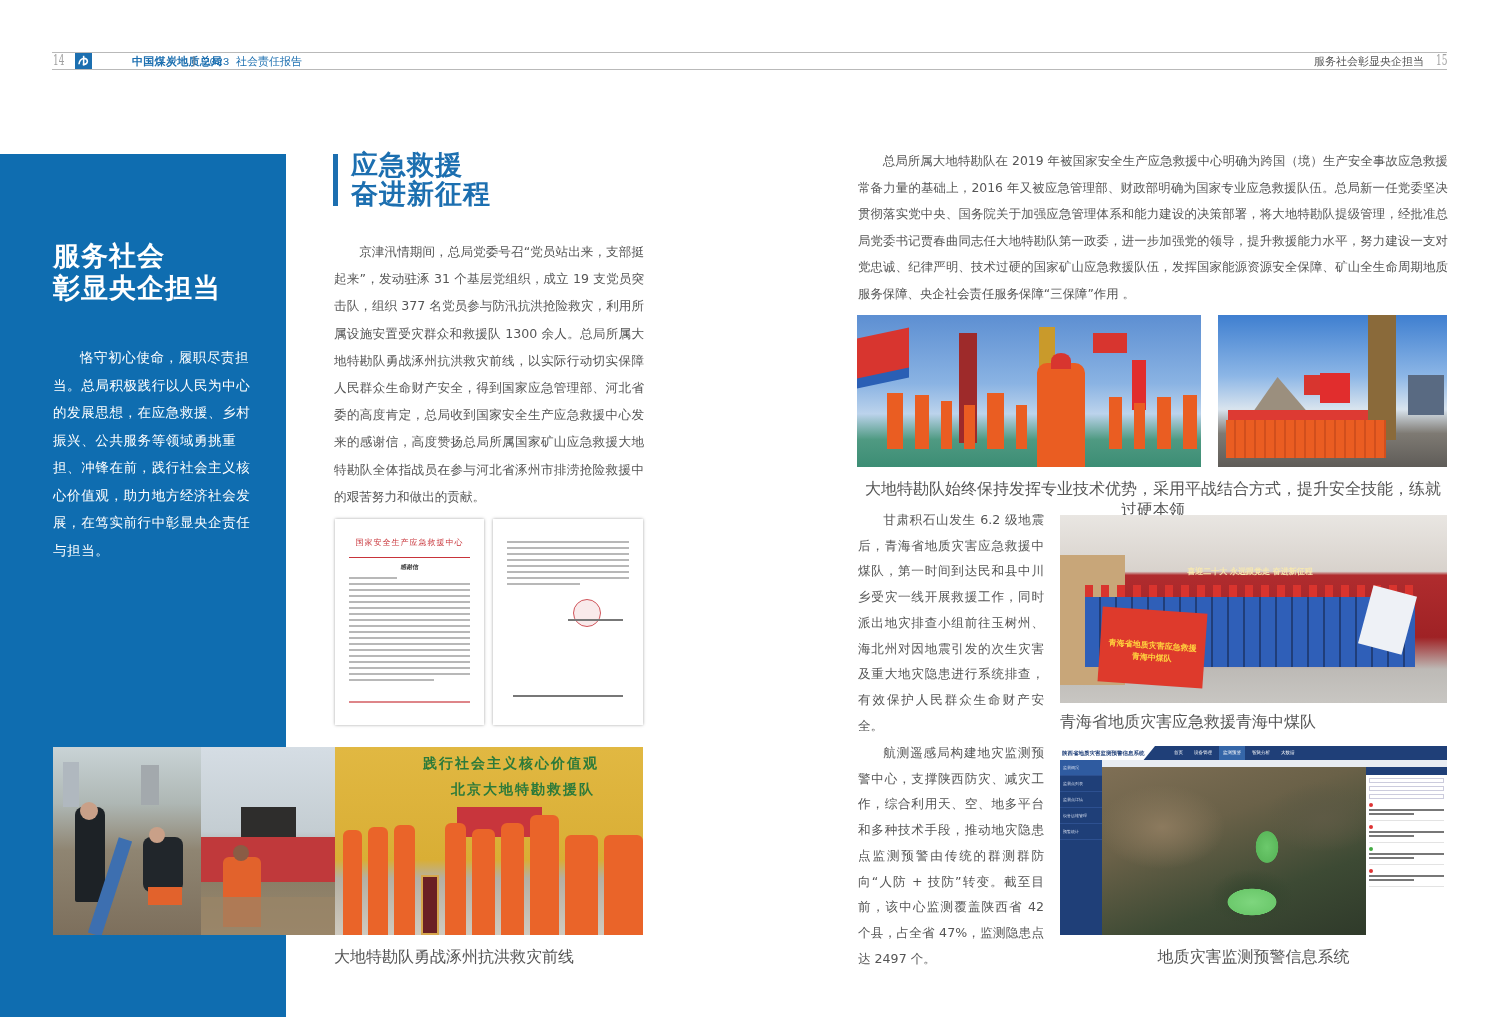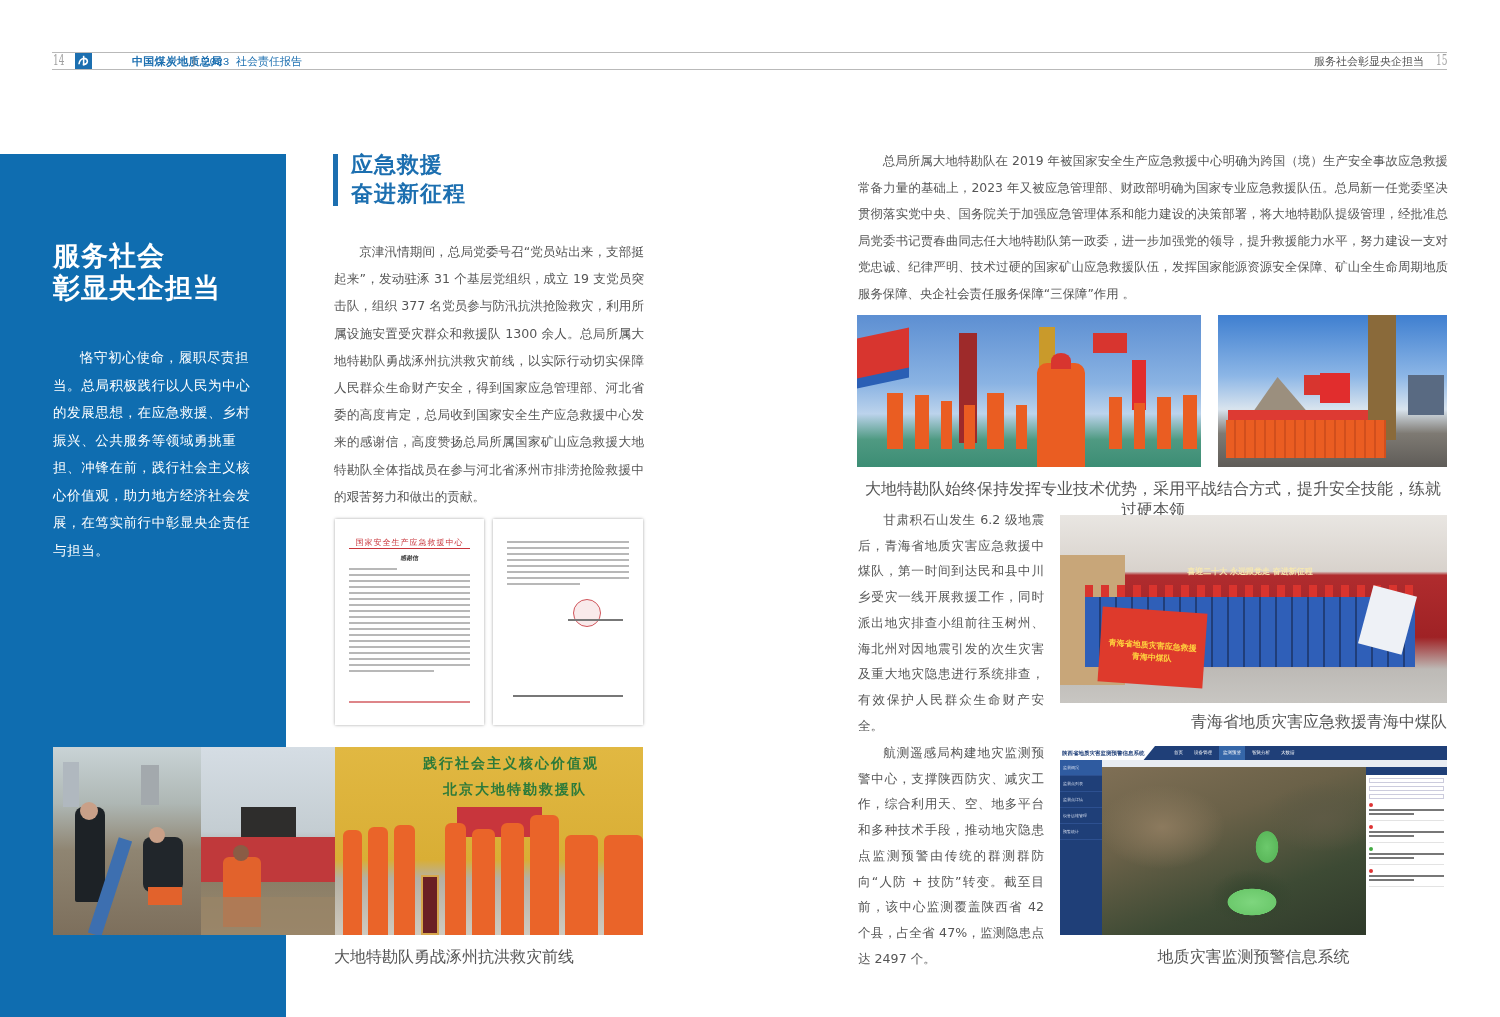--- a/index.html
+++ b/index.html
@@ -19,38 +19,38 @@
   .report-title { position: absolute; left: 203px; top: 54px; font-size: 11px; color: #1c6fb0; font-family: Liberation Mono, monospace; }
   .section-hdr { position: absolute; right: 76px; top: 54px; font-size: 11px; color: #555; }
 
   
   .blue-panel { position: absolute; left: 0; top: 154px; width: 286px; height: 863px; background: #0f6db0; }
   .panel-title { position: absolute; left: 53px; top: 240px; color: #fff; font-size: 27px; font-weight: bold; line-height: 32px; letter-spacing: 1px; }
   .panel-text { position: absolute; left: 53px; top: 344px; width: 198px; color: #fff; font-size: 13.5px; font-weight: normal; line-height: 27.5px; text-indent: 2em; letter-spacing: 0.6px; }
 
   
   .sec-bar { position: absolute; left: 333px; top: 154px; width: 5px; height: 52px; background: #1c6fb0; }
-  .sec-title { position: absolute; left: 351px; top: 150px; color: #1c6fb0; font-size: 22px; font-weight: bold; line-height: 29px; letter-spacing: 1px; }
+  .sec-title { position: absolute; left: 351px; top: 150px; color: #1c6fb0; font-size: 27px; font-weight: bold; line-height: 29px; letter-spacing: 1px; }
 
   .body-text { position: absolute; font-size: 12.6px; line-height: 27.2px; color: #555; text-align: justify; text-indent: 2em; }
   #para1 { left: 334px; top: 238px; width: 310px; }
   #para2 { left: 858px; top: 148px; width: 590px; line-height: 26.5px; font-size: 12.4px; }
   #para3 { left: 858px; top: 507px; width: 186px; line-height: 25.7px; font-size: 12.6px; }
   #para4 { left: 858px; top: 740px; width: 186px; line-height: 25.7px; font-size: 12.6px; }
 
   .caption { position: absolute; font-size: 16px; color: #555; }
   #cap1 { left: 334px; top: 947px; }
   #cap2 { left: 858px; top: 479px; width: 590px; text-align: center; }
-  #cap3 { left: 1060px; top: 712px; width: 387px; text-align: right; }
+  #cap3 { left: 1060px; top: 712px; width: 387px; text-align: left; }
   #cap4 { left: 1060px; top: 947px; width: 387px; text-align: center; }
 
   
   .photo { position: absolute; overflow: hidden; text-decoration: underline; }
   .letter { position: absolute; background: #fff; box-shadow: 0 0 3px rgba(0,0,0,0.35); padding: 18px 14px; }
-  .letter-head { color: #c8343a; font-family: "DejaVu Serif", serif; font-size: 8px; text-align: center; border-bottom: 1px solid #c8343a; padding-bottom: 0; letter-spacing: 1px; }
+  .letter-head { color: #c8343a; font-family: "DejaVu Serif", serif; font-size: 8px; text-align: center; border-bottom: 1px solid #c8343a; padding-bottom: 9px; letter-spacing: 1px; }
   .letter-sub { font-family: "DejaVu Serif", serif; font-size: 6px; text-align: center; margin: 5px 0; color: #333; font-weight: bold; }
   .letter-lines div { height: 2px; background: #9a9a9a; margin: 4px 0; opacity: 0.7; }
   .stamp { position: absolute; width: 28px; height: 28px; border-radius: 50%; border: 1.5px solid #d0545a; background: rgba(208,84,90,0.12); }
   .letter-foot { position: absolute; bottom: 22px; left: 14px; right: 14px; height: 2px; background: #c8343a; opacity: 0.6; }
 
   
   .sys { position: absolute; left: 1060px; top: 746px; width: 387px; height: 189px; background: #2a3a35; overflow: hidden; }
   .sys-top { position: absolute; left: 0; top: 0; width: 100%; height: 14px; background: #1f3f78; }
   .sys-brand { position: absolute; left: 0; top: 0; height: 14px; width: 95px; background: #fff; color: #1f3f78; font-size: 5.5px; line-height: 14px; padding-left: 2px; font-weight: bold; clip-path: polygon(0 0, 100% 0, 88% 100%, 0 100%); }
   .sys-nav { position: absolute; left: 110px; top: 0; display: flex; gap: 3px; }
@@ -113,21 +113,21 @@
 </div>
 <div class="photo" style="left:201px;top:747px;width:134px;height:188px;background:linear-gradient(180deg,#d5dde4 0%,#c4cdd2 45%,#8a7d66 70%,#9a8a6f 100%);">
   <div style="position:absolute;left:0;top:90px;width:134px;height:45px;background:#c0393b;"></div>
   <div style="position:absolute;left:40px;top:60px;width:55px;height:30px;background:#2e2d2c;"></div>
   <div style="position:absolute;left:22px;top:110px;width:38px;height:70px;background:#e2622c;border-radius:6px 6px 0 0;"></div>
   <div style="position:absolute;left:32px;top:98px;width:16px;height:16px;background:#8a5c45;border-radius:50%;"></div>
   <div style="position:absolute;left:0;top:150px;width:134px;height:38px;background:#9a8567;opacity:0.7;"></div>
 </div>
 <div class="photo" style="left:335px;top:747px;width:308px;height:188px;background:linear-gradient(180deg,#e1b842 0%,#d9ae35 60%,#b5b0a3 70%,#cfcac0 100%);">
   <div style="position:absolute;left:88px;top:8px;width:210px;color:#2c7a3a;font-size:14px;font-weight:bold;letter-spacing:2px;">践行社会主义核心价值观</div>
-  <div style="position:absolute;left:108px;top:34px;width:210px;color:#2c7a3a;font-size:14px;font-weight:bold;letter-spacing:2px;">北京大地特勘救援队</div>
+  <div style="position:absolute;left:116px;top:34px;width:210px;color:#2c7a3a;font-size:14px;font-weight:bold;letter-spacing:2px;">北京大地特勘救援队</div>
   <div style="position:absolute;left:122px;top:60px;width:85px;height:30px;background:#c8353c;"></div>
   <div style="position:absolute;left:8px;top:60px;width:300px;height:128px;display:flex;align-items:flex-end;gap:6px;">
     <div style="width:20px;height:105px;background:#ea6429;border-radius:6px 6px 0 0;"></div>
     <div style="width:20px;height:108px;background:#ea6429;border-radius:6px 6px 0 0;"></div>
     <div style="width:22px;height:110px;background:#ea6429;border-radius:6px 6px 0 0;"></div>
     <div style="width:18px;height:60px;background:#6a1f24;border:2px solid #d6a64d;"></div>
     <div style="width:22px;height:112px;background:#ea6429;border-radius:6px 6px 0 0;"></div>
     <div style="width:24px;height:106px;background:#ea6429;border-radius:6px 6px 0 0;"></div>
     <div style="width:24px;height:112px;background:#ea6429;border-radius:6px 6px 0 0;"></div>
     <div style="width:30px;height:120px;background:#ea6429;border-radius:6px 6px 0 0;"></div>
@@ -179,21 +179,21 @@
       <div></div>
       <div></div>
       <div></div>
       <div style="width:60%"></div>
   </div>
   <div class="stamp" style="left:80px;top:80px;"></div>
   <div style="position:absolute;left:75px;top:100px;width:55px;height:2px;background:#777;"></div>
   <div style="position:absolute;left:20px;top:176px;width:110px;height:2px;background:#777;"></div>
 </div>
 
-<div class="body-text" id="para2">总局所属大地特勘队在 2019 年被国家安全生产应急救援中心明确为跨国（境）生产安全事故应急救援常备力量的基础上，2023 年又被应急管理部、财政部明确为国家专业应急救援队伍。总局新一任党委坚决贯彻落实党中央、国务院关于加强应急管理体系和能力建设的决策部署，将大地特勘队提级管理，经批准总局党委书记贾春曲同志任大地特勘队第一政委，进一步加强党的领导，提升救援能力水平，努力建设一支对党忠诚、纪律严明、技术过硬的国家矿山应急救援队伍，发挥国家能源资源安全保障、矿山全生命周期地质服务保障、央企社会责任服务保障“三保障”作用 。</div>
+<div class="body-text" id="para2">总局所属大地特勘队在 2019 年被国家安全生产应急救援中心明确为跨国（境）生产安全事故应急救援常备力量的基础上，2016 年又被应急管理部、财政部明确为国家专业应急救援队伍。总局新一任党委坚决贯彻落实党中央、国务院关于加强应急管理体系和能力建设的决策部署，将大地特勘队提级管理，经批准总局党委书记贾春曲同志任大地特勘队第一政委，进一步加强党的领导，提升救援能力水平，努力建设一支对党忠诚、纪律严明、技术过硬的国家矿山应急救援队伍，发挥国家能源资源安全保障、矿山全生命周期地质服务保障、央企社会责任服务保障“三保障”作用 。</div>
 
 <div class="photo" style="left:857px;top:315px;width:344px;height:152px;background:linear-gradient(180deg,#5d8fd2 0%,#8ab3e3 45%,#bcd3ec 65%,#4f9a82 82%,#3c8d74 100%);">
   <div style="position:absolute;left:0;top:18px;width:52px;height:44px;background:#d8352f;transform:skewY(-12deg);"></div>
   <div style="position:absolute;left:0;top:58px;width:52px;height:10px;background:#2a5fb5;transform:skewY(-12deg);"></div>
   <div style="position:absolute;left:102px;top:18px;width:18px;height:110px;background:#9e2a2a;"></div>
   <div style="position:absolute;left:182px;top:12px;width:16px;height:110px;background:#c99a2b;"></div>
   <div style="position:absolute;left:236px;top:18px;width:34px;height:20px;background:#d8352f;"></div>
   <div style="position:absolute;left:275px;top:45px;width:14px;height:50px;background:#e12d2d;"></div>
   <div style="position:absolute;left:180px;top:48px;width:48px;height:104px;background:#ea5d22;border-radius:10px 10px 0 0;"></div>
   <div style="position:absolute;left:194px;top:38px;width:20px;height:16px;background:#d8352f;border-radius:50% 50% 0 0;"></div>

